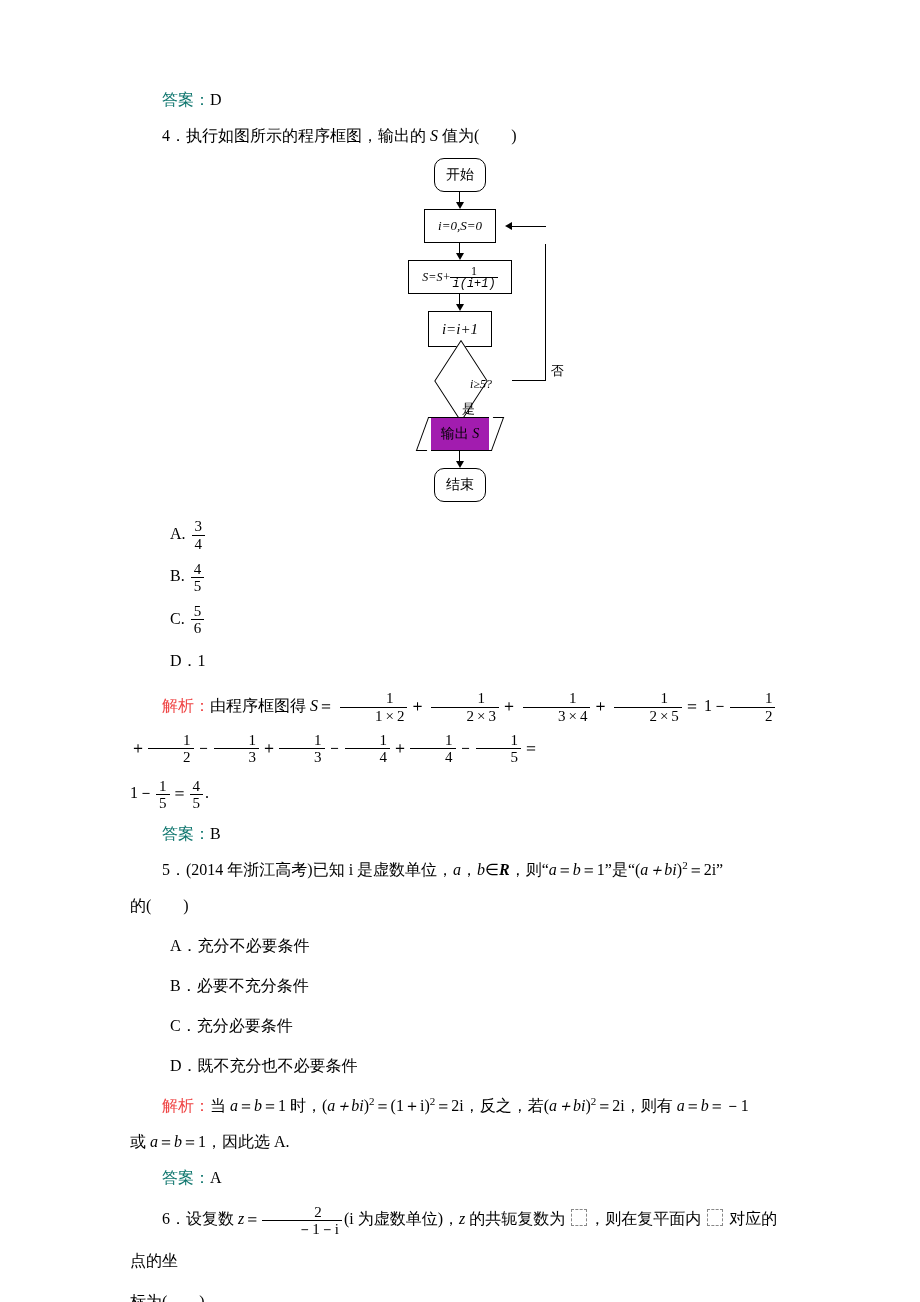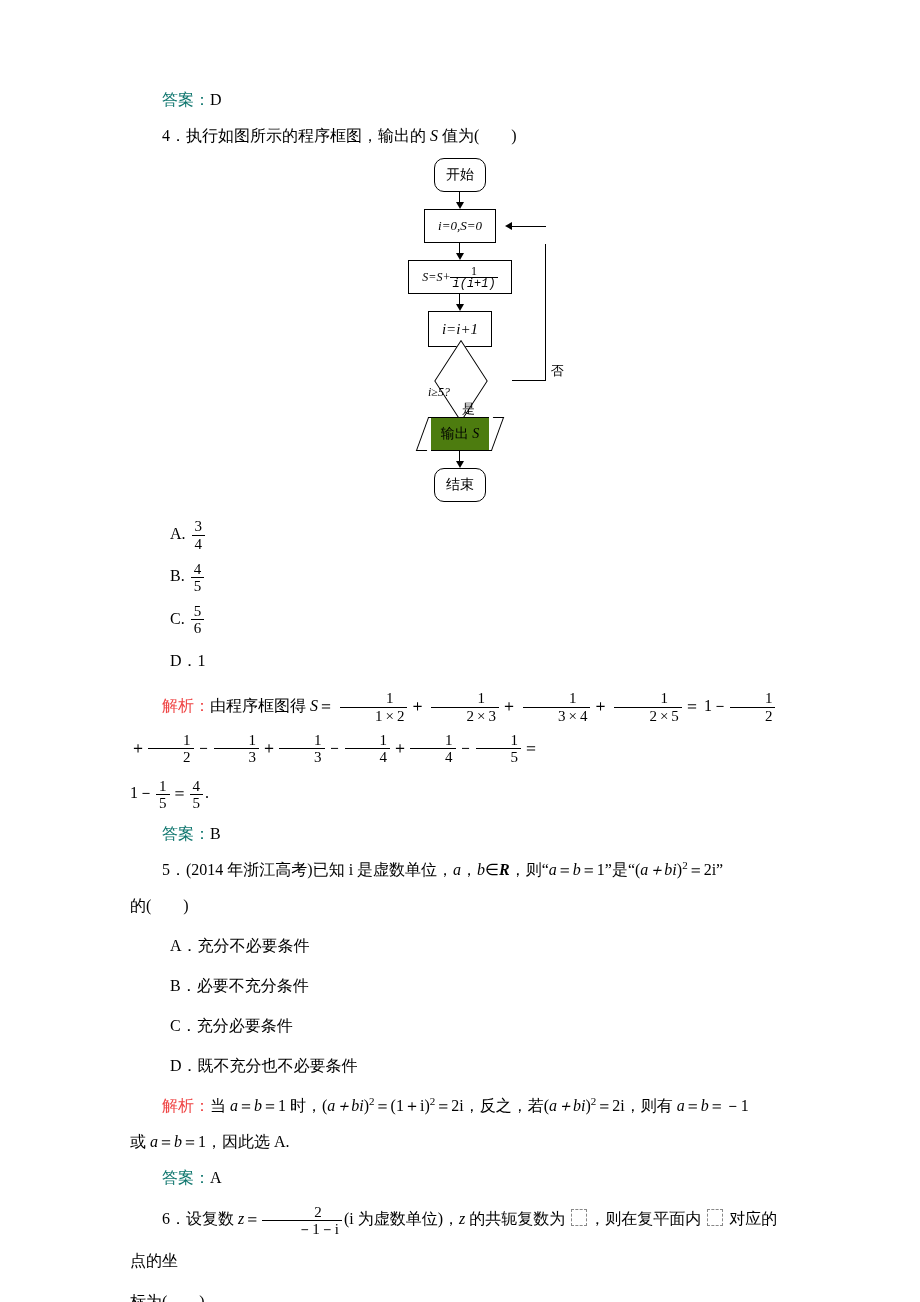--- a/index.html
+++ b/index.html
@@ -70,31 +70,31 @@
     width: 46px; height: 46px;
     border: 1px solid #000;
     transform: rotate(45deg) skew(12deg,12deg);
     position: absolute;
     left: 9px; top: -7px;
     background: #fff;
   }
   .f-diamond .d-label {
     position: absolute;
     width: 100%;
-    top: 15px;
-    text-align: left;
+    top: 7px;
+    text-align: right;
     font-size: 13px;
   }
   .f-para {
     display: inline-block;
     padding: 2px 10px;
     border-top: 1px solid #000;
     border-bottom: 1px solid #000;
     position: relative;
-    background: #4d7c0f;
+    background: #a21caf;
   }
   .f-para::before, .f-para::after {
     content: "";
     position: absolute;
     top: -1px; bottom: -1px;
     width: 10px;
     border-top: 1px solid #000;
     border-bottom: 1px solid #000;
   }
   .f-para::before { left: -9px; transform: skewX(-20deg); border-left: 1px solid #000; }

